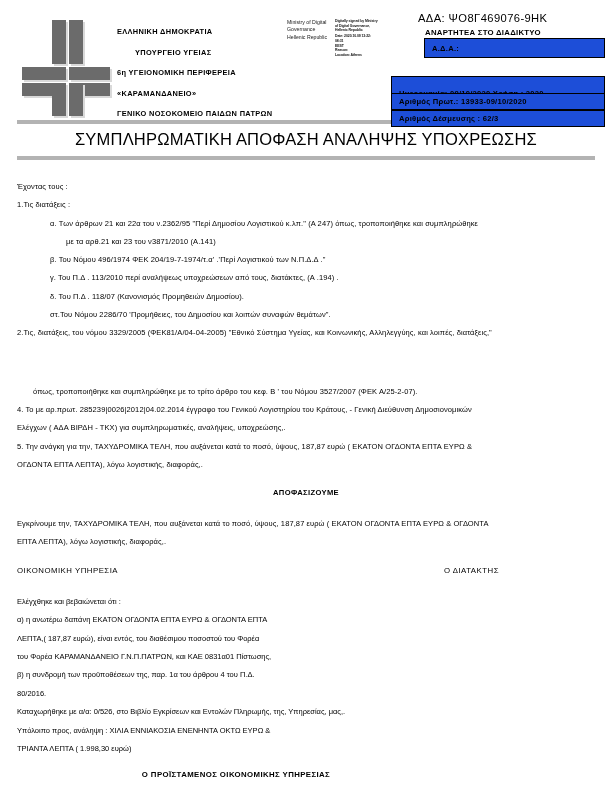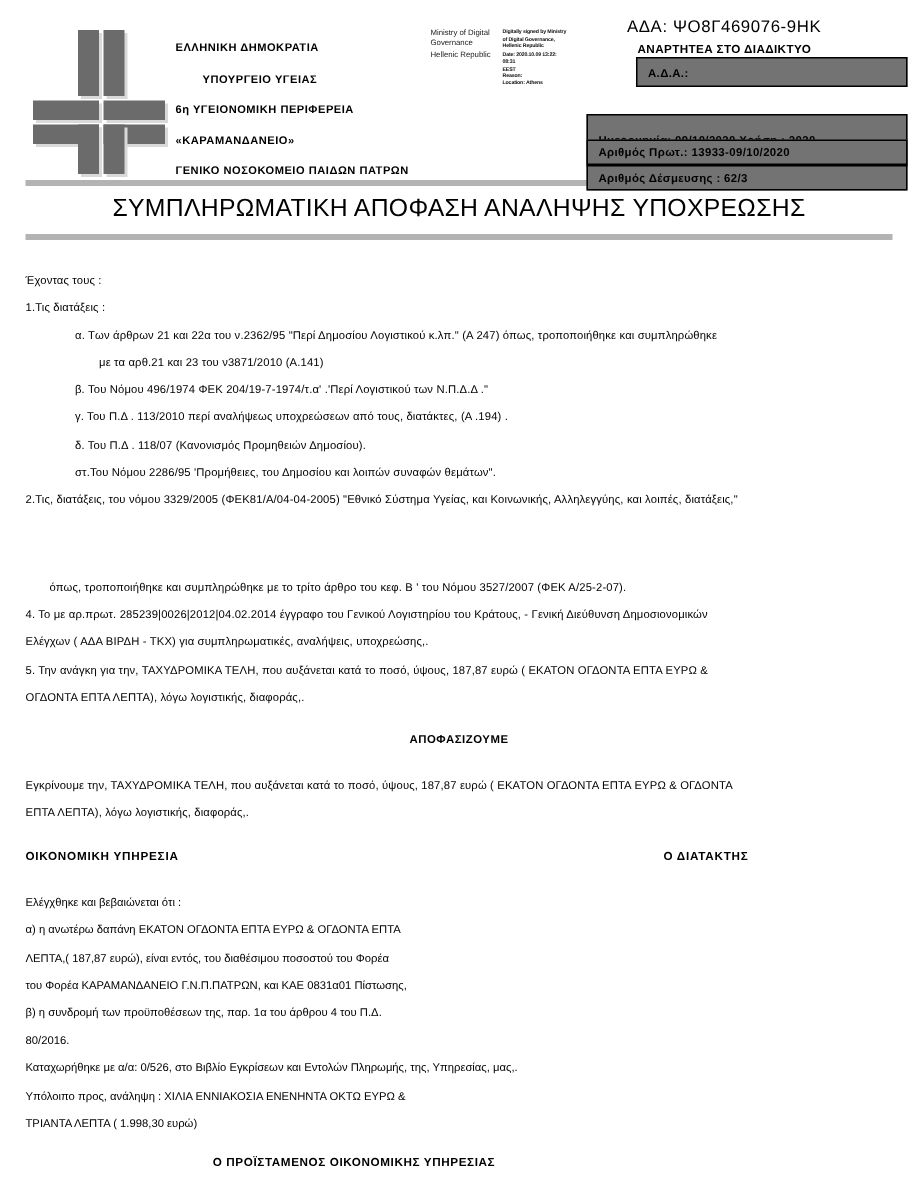--- a/index.html
+++ b/index.html
@@ -115,21 +115,21 @@
   .box {
     position: absolute;
     border: 1px solid #000000;
     box-sizing: border-box;
     font-size: 7.6px;
     font-weight: bold;
     letter-spacing: 0.25px;
     display: flex;
     align-items: center;
     padding-left: 7px;
-    background: #737373;
+    background: #1d4ed8;
   }
   .box-ada   { left: 424px; top: 38px;  width: 181px; height: 20px; }
   .box-date  { left: 391px; top: 76px;  width: 214px; height: 35px; }
   .box-proto { left: 391px; top: 93px;  width: 214px; height: 17px; }
   .box-desm  { left: 391px; top: 110px; width: 214px; height: 17px; }
 
   
   .rule {
     height: 4px;
     background: #b3b3b3;
@@ -166,21 +166,21 @@
   .centered-bold {
     text-align: center;
     font-weight: bold;
     font-size: 7.6px;
     letter-spacing: 0.35px;
   }
 
   .sig-row {
     display: flex;
     justify-content: space-between;
-    font-weight: bold;
+    font-weight: normal;
     font-size: 7.8px;
     letter-spacing: 0.5px;
   }
   .sig-row .right-cell { padding-right: 96px; }
 
   
   .lower {
     padding: 0 17px;
     font-size: 7.5px;
     line-height: 18.4px;
@@ -268,21 +268,21 @@
   <div class="body">
 
     <div class="ln">Έχοντας τους :</div>
     <div class="ln">1.Τις διατάξεις :</div>
 
     <div class="ln i2">α. Των άρθρων 21 και 22α του ν.2362/95  "Περί Δημοσίου Λογιστικού κ.λπ." (Α 247) όπως, τροποποιήθηκε και συμπληρώθηκε</div>
     <div class="ln i3">με τα αρθ.21 και 23 του ν3871/2010 (Α.141)</div>
     <div class="ln i2">β. Του Νόμου 496/1974 ΦΕΚ 204/19-7-1974/τ.α' .'Περί Λογιστικού των Ν.Π.Δ.Δ ."</div>
     <div class="ln i2">γ. Του Π.Δ . 113/2010 περί αναλήψεως υποχρεώσεων από τους, διατάκτες, (Α .194) .</div>
     <div class="ln i2">δ. Του Π.Δ . 118/07 (Κανονισμός Προμηθειών Δημοσίου).</div>
-    <div class="ln i2">στ.Του Νόμου 2286/95 'Προμήθειες, του Δημοσίου και λοιπών συναφών θεμάτων".</div>
+    <div class="ln i2">στ.Του Νόμου 2286/70 'Προμήθειες, του Δημοσίου και λοιπών συναφών θεμάτων".</div>
 
     <div class="ln">2.Τις, διατάξεις, του νόμου 3329/2005 (ΦΕΚ81/Α/04-04-2005) "Εθνικό Σύστημα Υγείας, και Κοινωνικής, Αλληλεγγύης, και λοιπές, διατάξεις,"</div>
     <div class="ln i1">όπως, τροποποιήθηκε και συμπληρώθηκε με το τρίτο άρθρο του κεφ. Β ' του Νόμου 3527/2007 (ΦΕΚ Α/25-2-07).</div>
 
     <div class="ln">4. Το με αρ.πρωτ. 285239|0026|2012|04.02.2014 έγγραφο του Γενικού Λογιστηρίου του Κράτους, - Γενική Διεύθυνση Δημοσιονομικών</div>
     <div class="ln">Ελέγχων ( ΑΔΑ ΒΙΡΔΗ - ΤΚΧ) για συμπληρωματικές, αναλήψεις, υποχρεώσης,.</div>
 
     <div class="ln">5. Την ανάγκη για την, ΤΑΧΥΔΡΟΜΙΚΑ ΤΕΛΗ, που αυξάνεται κατά το ποσό, ύψους,  187,87 ευρώ ( ΕΚΑΤΟΝ ΟΓΔΟΝΤΑ ΕΠΤΑ ΕΥΡΩ &amp;</div>
     <div class="ln">ΟΓΔΟΝΤΑ ΕΠΤΑ ΛΕΠΤΑ), λόγω λογιστικής, διαφοράς,.</div>
 

